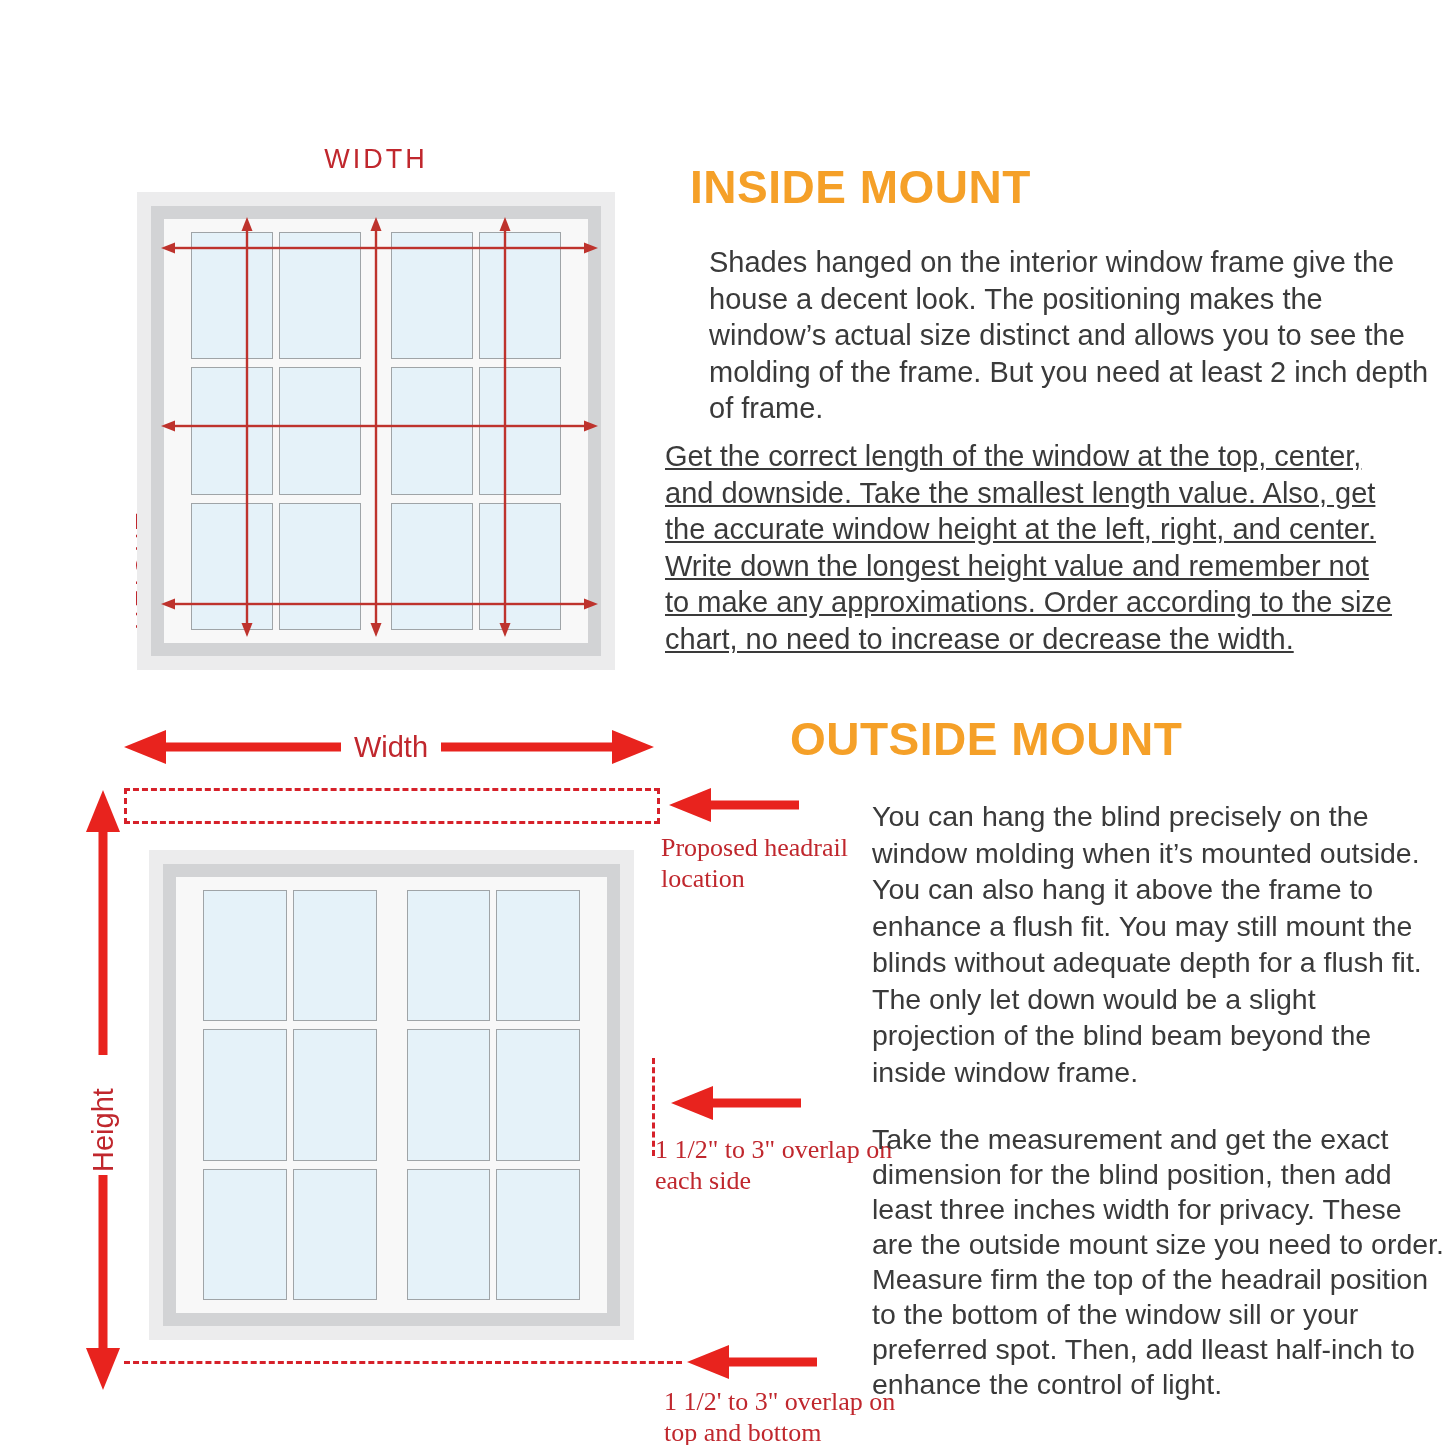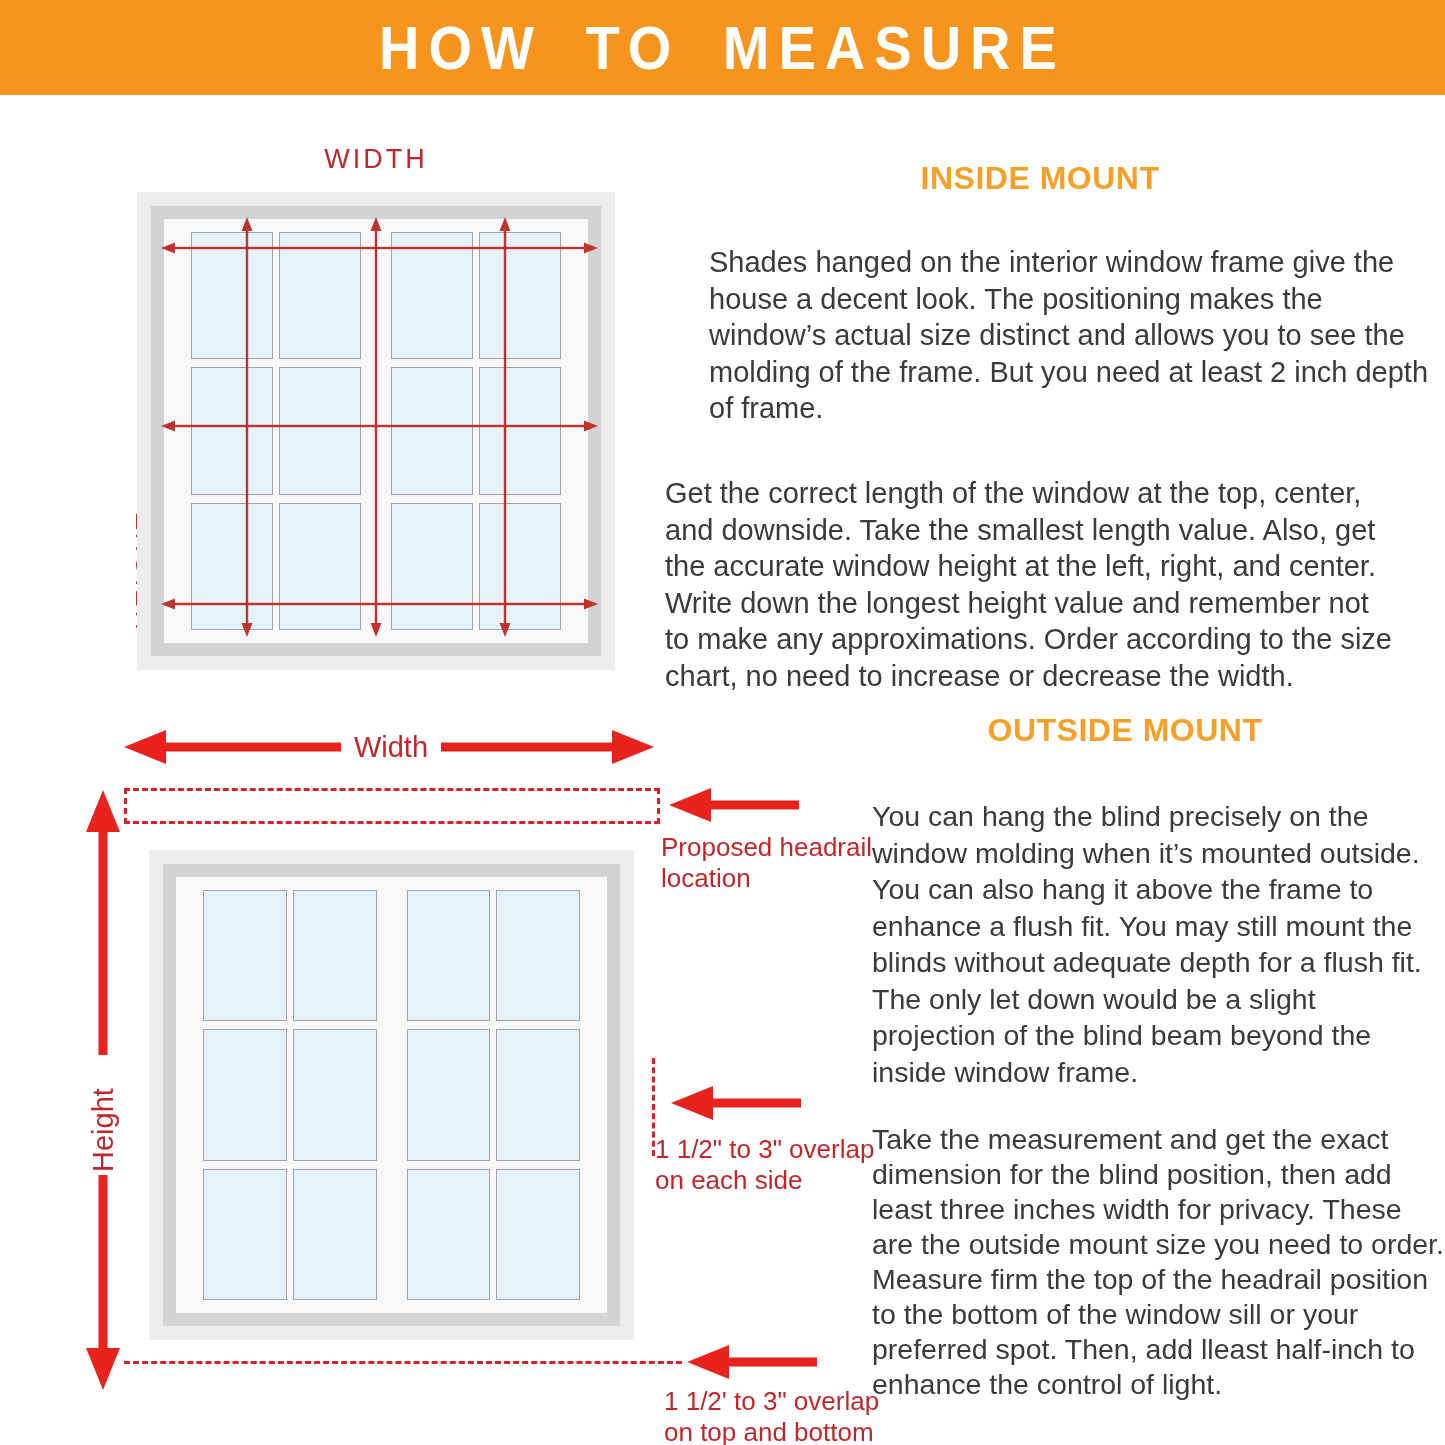--- a/index.html
+++ b/index.html
@@ -29,42 +29,39 @@
     display:grid;grid-template-columns:1fr 6px 1fr 30px 1fr 6px 1fr;
     grid-template-rows:1fr 8px 1fr 8px 1fr;
   }
   .pane{background:var(--pane-blue);border:1.5px solid var(--pane-border);}
   
   .diagram{position:absolute;margin-left:39px;}
   .diagram svg{position:absolute;left:0;top:0;pointer-events:none;}
   .dlabel{position:absolute;color:var(--label-red);}
   .caps-label{font-size:27px;letter-spacing:3px;}
   .rot{transform:rotate(-90deg);transform-origin:left top;white-space:nowrap;}
-  .red-note{position:absolute;color:var(--label-red);font-size:26px;line-height:31px;}
+  .red-note{position:absolute;color:var(--label-red);font-size:26px;line-height:31px;font-family:Liberation Serif, serif;}
   .dashed-rect{position:absolute;border:3px dashed #D6212A;}
   .dashed-vline{position:absolute;border-left:3px dashed #D6212A;}
   .dashed-hline{position:absolute;border-top:3px dashed #D6212A;}
   
   .section-heading{
-    position:absolute;color:var(--heading-orange);font-size:32px;font-weight:bold;
-    text-align:center;letter-spacing:0.5px;
+    position:absolute;color:var(--heading-orange);font-size:46px;font-weight:bold;
+    letter-spacing:0.5px;
   }
   .body-par{position:absolute;color:var(--body-text);}
   .p-inside{width:735px;font-size:29px;line-height:36.5px;}
   .p-outside{width:552px;font-size:28.5px;line-height:36.5px;}
   .p-outside2{width:575px;font-size:28.5px;line-height:35px;}
 </style>
 </head>
 <body>
 
 <div class="canvas" style="--banner-bg: #F7941E; --heading-orange: #F5A028; --label-red: #C0272D; --arrow-red: #E8231E; --thin-arrow-red: #BE332D; --body-text: #3A3A3A; --pane-blue: #E5F2F9; --frame-outer: #ECECED; --frame-mid: #D2D3D5; --frame-inner: #F8F8F8;">
 
-  <div class="banner">
-    <div class="banner-title">HOW TO MEASURE</div>
-  </div>
 
   <div class="diagram" style="left:40px;top:130px;width:620px;height:580px;">
 
     <div class="dlabel caps-label" style="left:58px;top:14px;width:478px;text-align:center;">WIDTH</div>
 
     <div class="dlabel caps-label rot" style="left:52px;top:500px;">HEIGHT</div>
 
     <div class="window" style="left:58px;top:62px;width:478px;height:478px;">
       <div class="f2"></div>
       <div class="f3"></div>
@@ -101,21 +98,21 @@
         <polygon points="82,296 96,290.5 96,301.5" fill="#BE332D"></polygon>
         <polygon points="519,296 505,290.5 505,301.5" fill="#BE332D"></polygon>
         <rect x="94" y="472.8" width="413" height="2.4" fill="#BE332D"></rect>
         <polygon points="82,474 96,468.5 96,479.5" fill="#BE332D"></polygon>
         <polygon points="519,474 505,468.5 505,479.5" fill="#BE332D"></polygon>
       </svg>
   </div>
 
   <div class="section-heading" style="left:690px;top:160px;width:700px;">INSIDE MOUNT</div>
   <div class="body-par p-inside" style="left:665px;top:244px;margin-left:44px;">Shades hanged on the interior window frame give the house a decent look. The positioning makes the window’s actual size distinct and allows you to see the molding of the frame. But you need at least 2 inch depth of frame.</div>
-  <div class="body-par p-inside" style="left:665px;top:475px;">Get the correct length of the window at the top, center, and downside. Take the smallest length value. Also, get the accurate window height at the left, right, and center. Write down the longest height value and remember not to make any approximations. Order according to the size chart, no need to increase or decrease the width.</div>
+  <div class="body-par p-inside" style="left:665px;top:438px;text-decoration:underline;">Get the correct length of the window at the top, center, and downside. Take the smallest length value. Also, get the accurate window height at the left, right, and center. Write down the longest height value and remember not to make any approximations. Order according to the size chart, no need to increase or decrease the width.</div>
 
   <div class="diagram" style="left:30px;top:710px;width:810px;height:735px;">
 
     <div class="window" style="left:80px;top:140px;width:485px;height:490px;">
       <div class="f2"></div>
       <div class="f3"></div>
       <div class="panes">
           <div class="pane" style="grid-area: 1 / 1;"></div>
           <div class="pane" style="grid-area: 1 / 3;"></div>
           <div class="pane" style="grid-area: 1 / 5;"></div>

